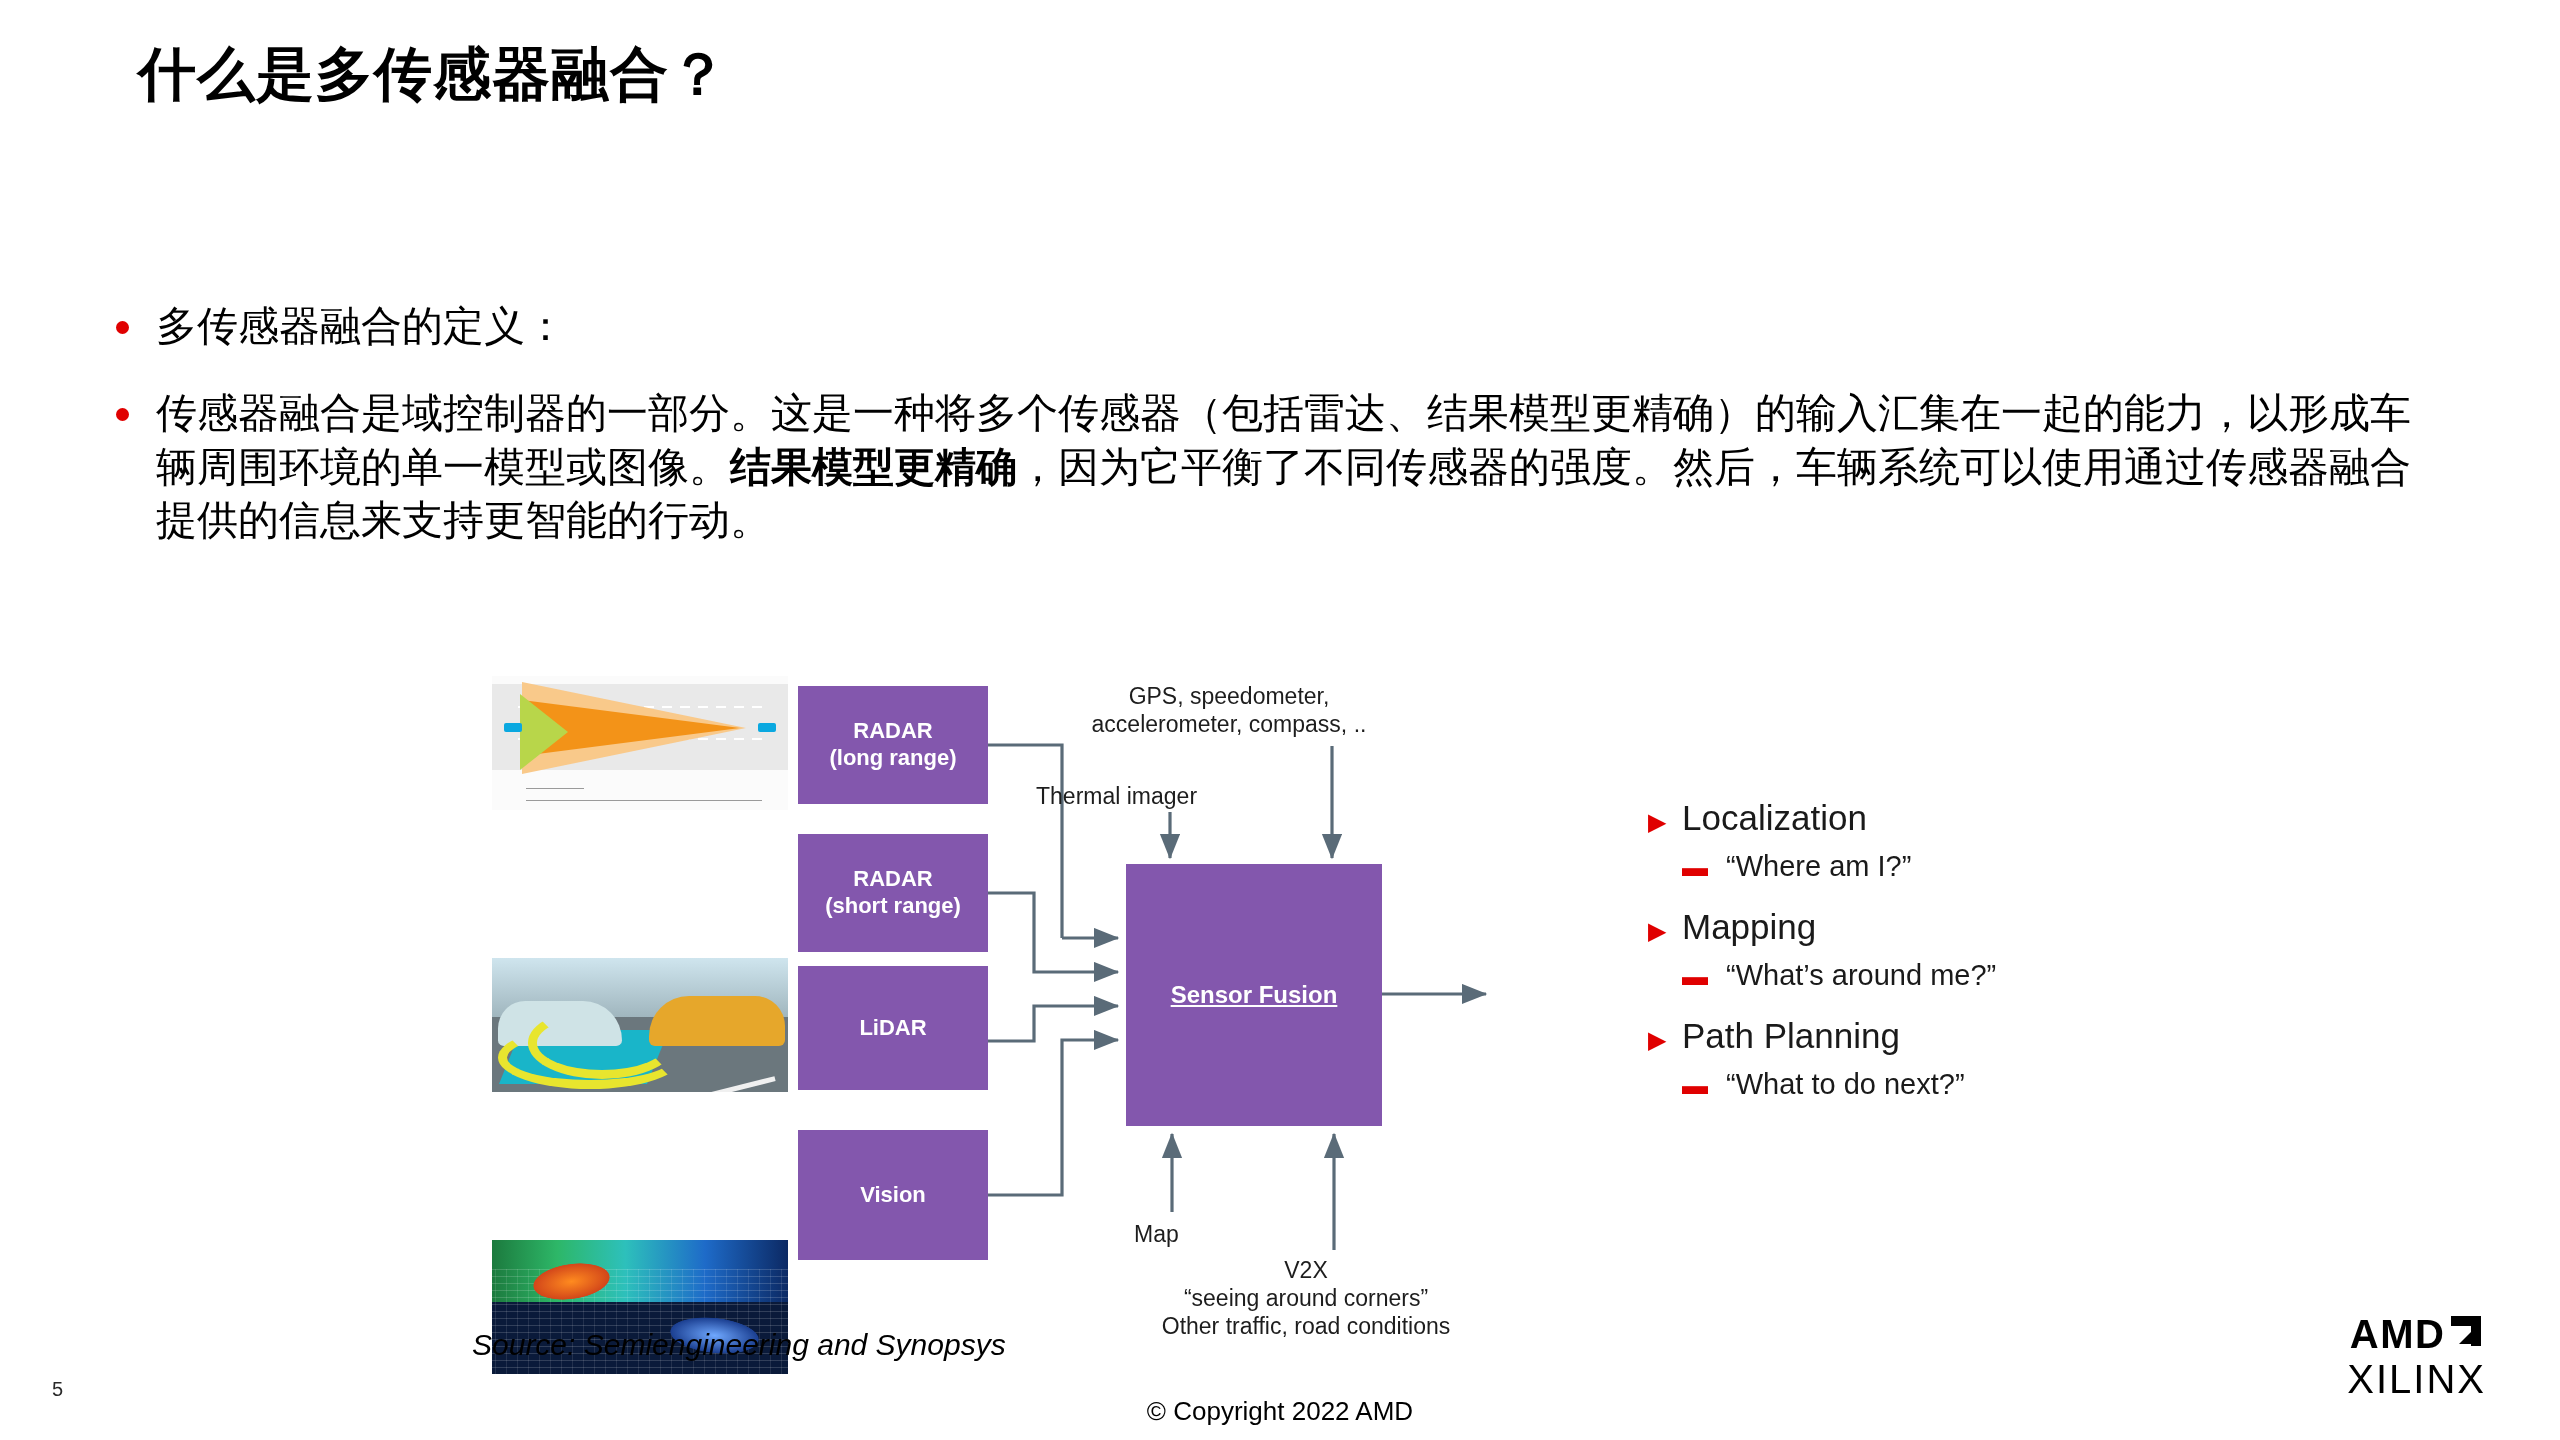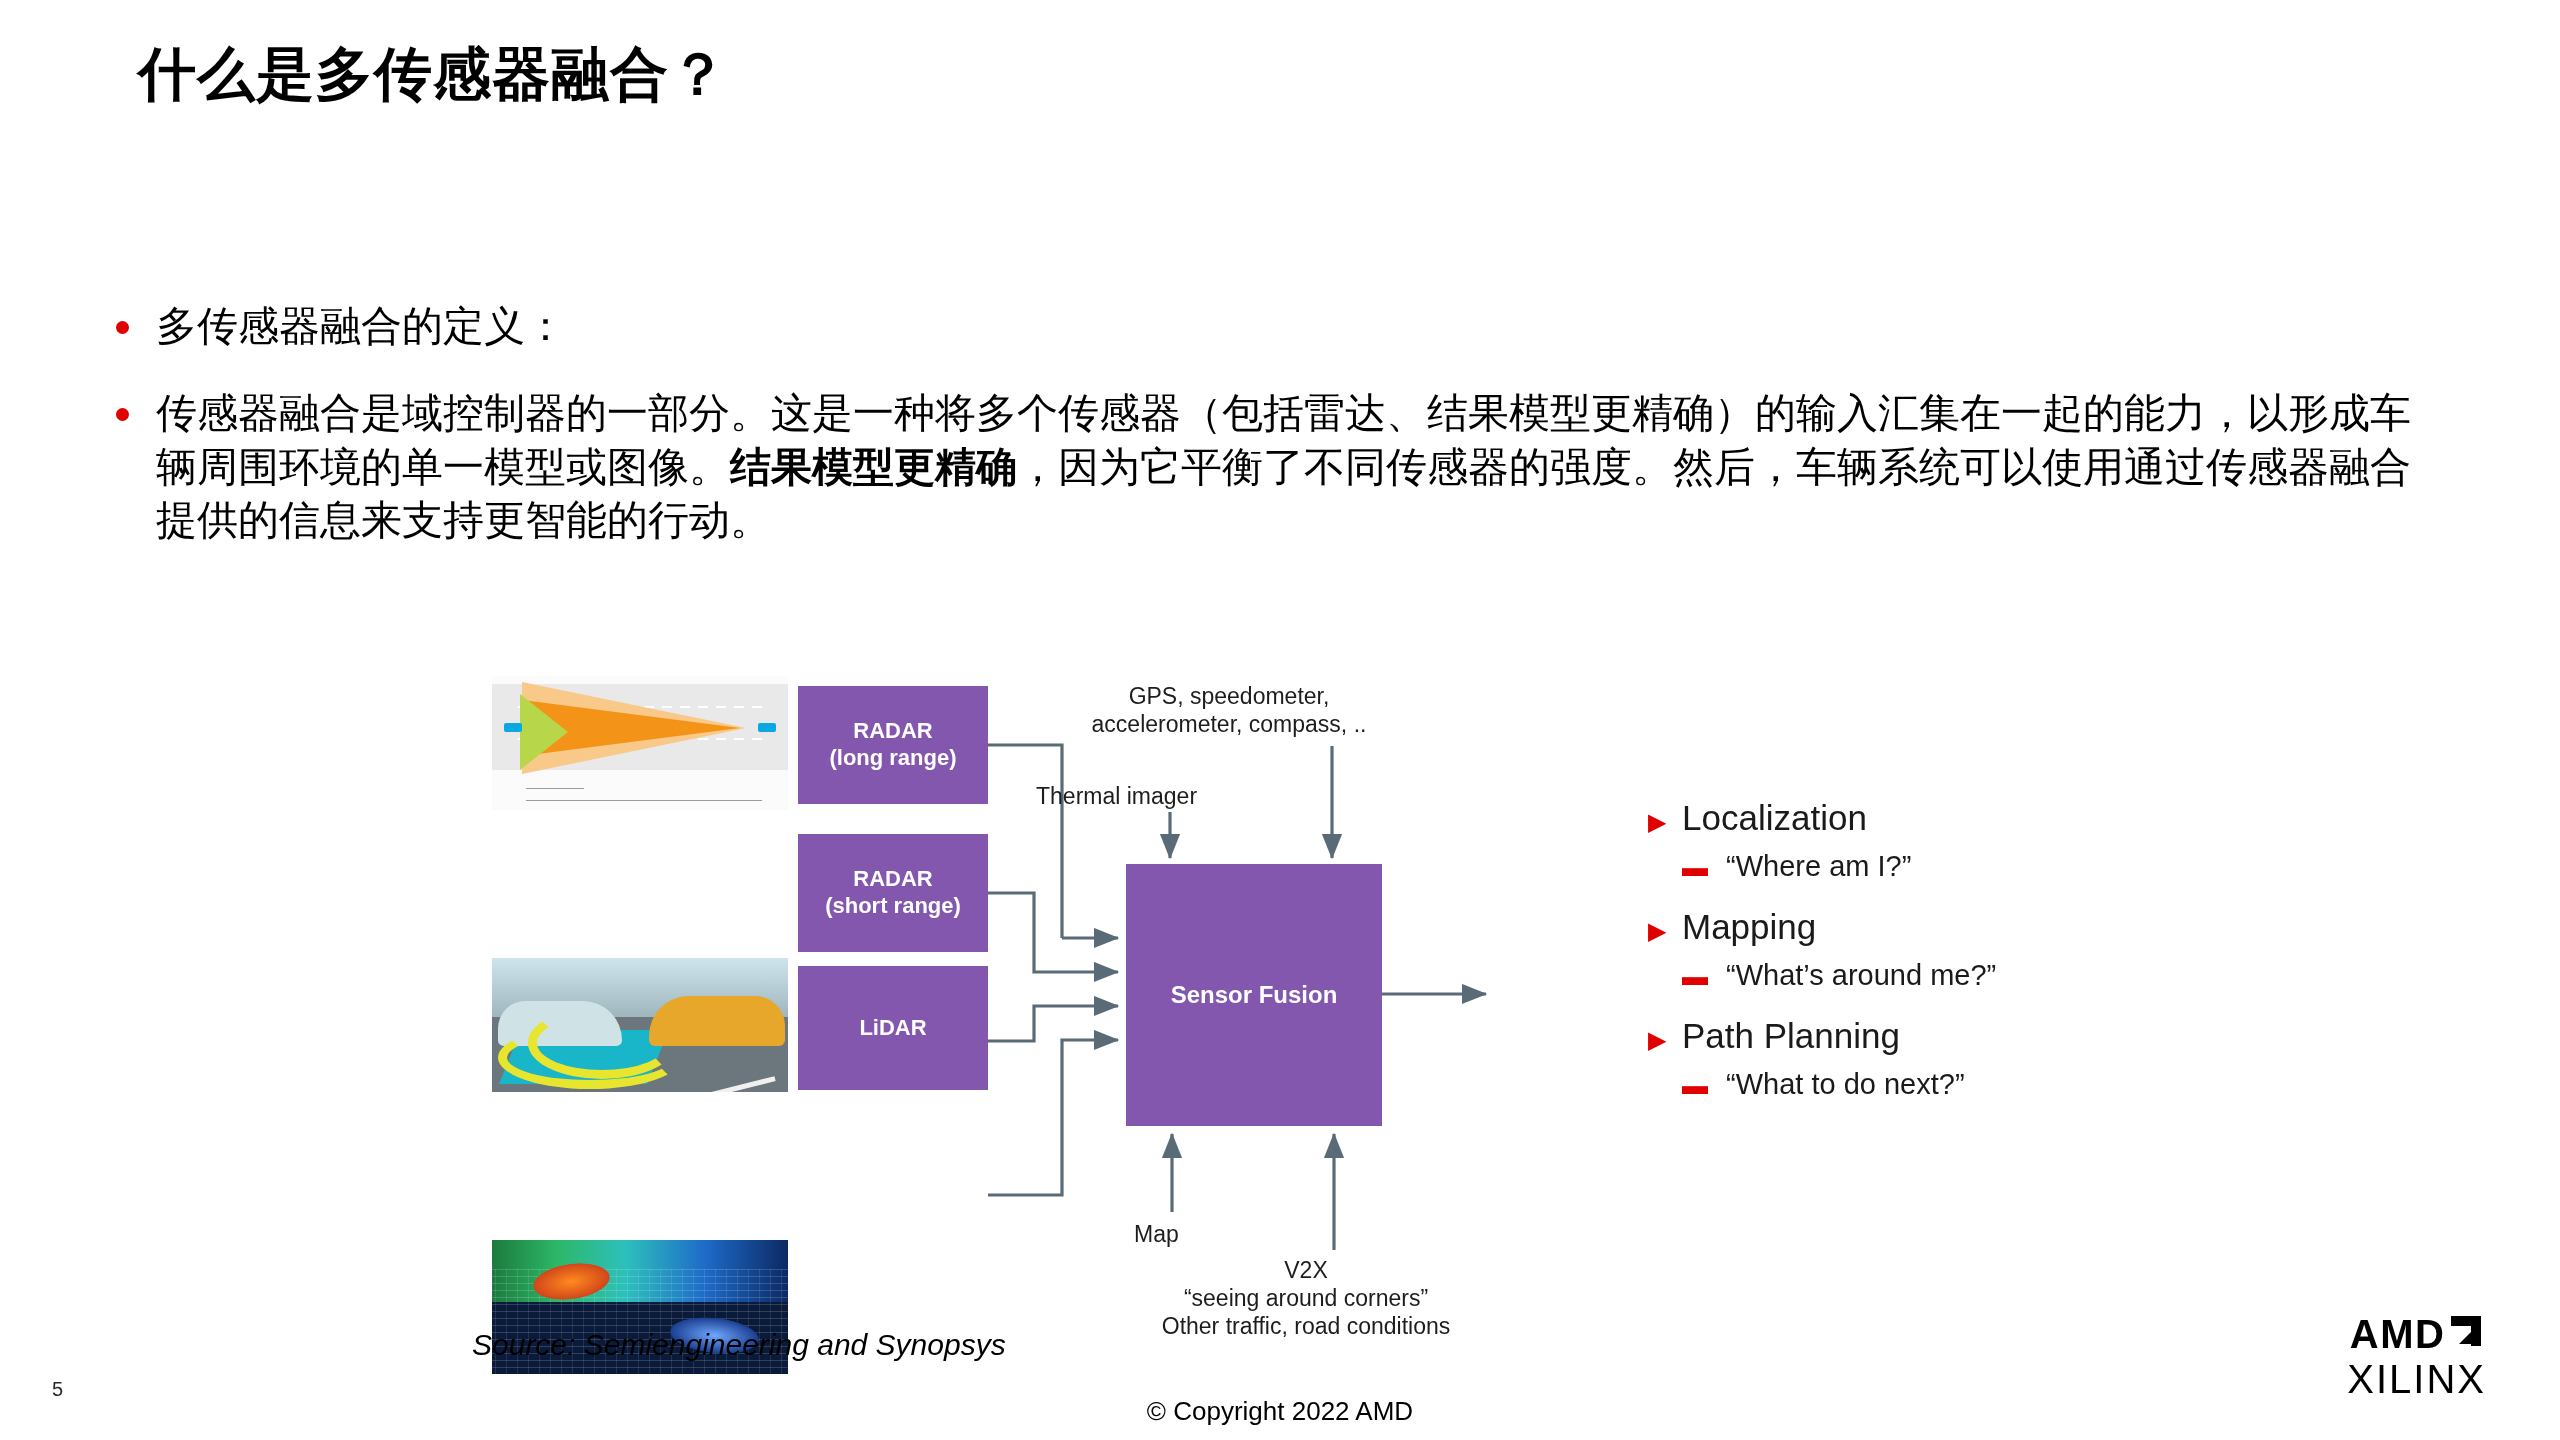--- a/index.html
+++ b/index.html
@@ -201,20 +201,21 @@
     position: absolute;
     left: 658px; top: 192px; width: 256px; height: 262px;
     background: #8357ad;
     color: #ffffff;
     font-size: 24px;
     font-weight: bold;
     display: flex;
     align-items: center;
     justify-content: center;
     text-align: center;
+    text-decoration: underline;
   }
 
   
   .dlabel {
     position: absolute;
     font-size: 23px;
     color: #1d1d1d;
     line-height: 1.22;
     white-space: nowrap;
   }
@@ -367,20 +368,23 @@
 
   <div class="pbox pbox-radar-long">
     <span><span>RADAR</span><br><span>(long range)</span></span>
   </div>
   <div class="pbox pbox-radar-short">
     <span><span>RADAR</span><br><span>(short range)</span></span>
   </div>
   <div class="pbox pbox-lidar">
     <span>LiDAR</span>
   </div>
+  <div class="pbox pbox-vision">
+    <span>Vision</span>
+  </div>
 
   <div class="pbox-fusion">
     <span>Sensor Fusion</span>
   </div>
 
   <svg class="wires" viewBox="0 0 1090 648">
     <defs>
       <marker id="ah" markerWidth="9" markerHeight="9" refX="7.6" refY="3.2" orient="auto">
         <path d="M0,0 L8,3.2 L0,6.4 z" fill="#5a6b78"></path>
       </marker>

